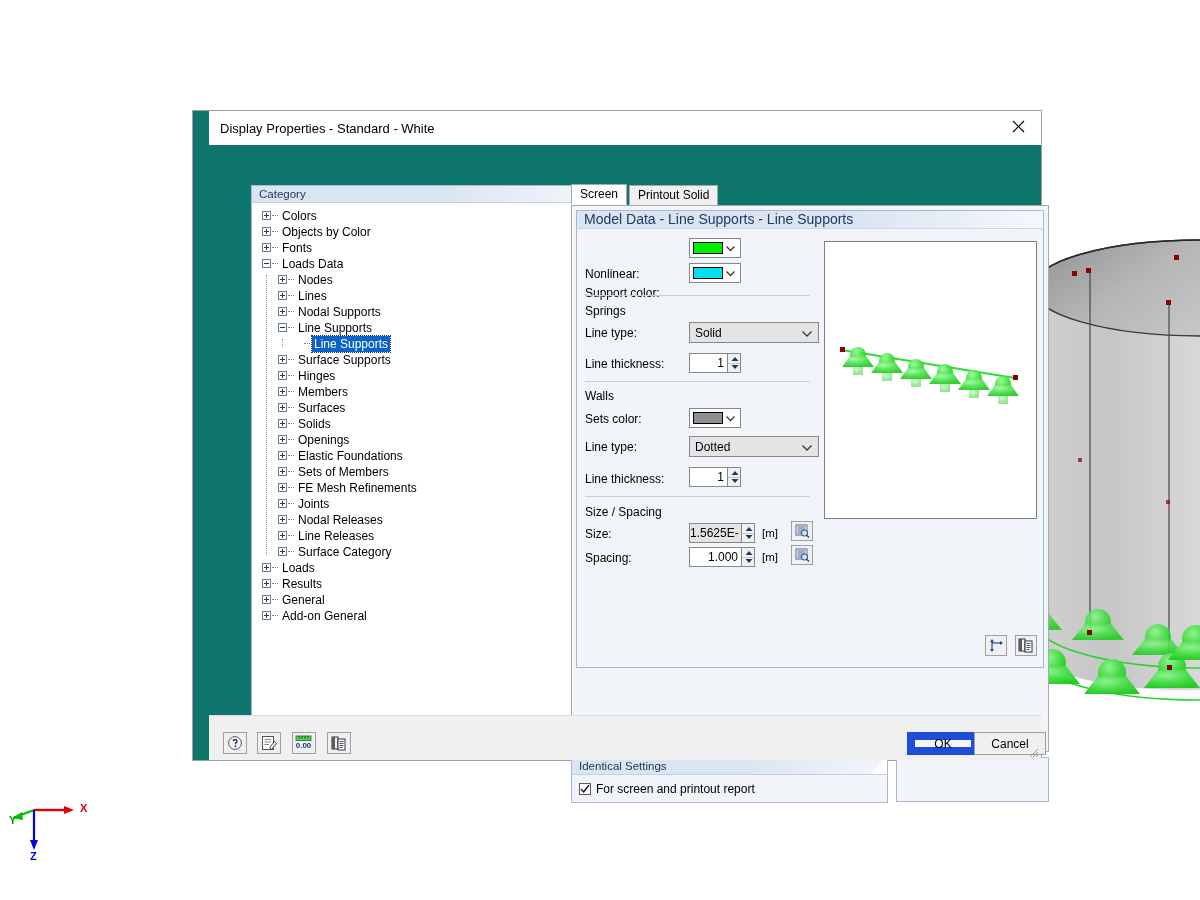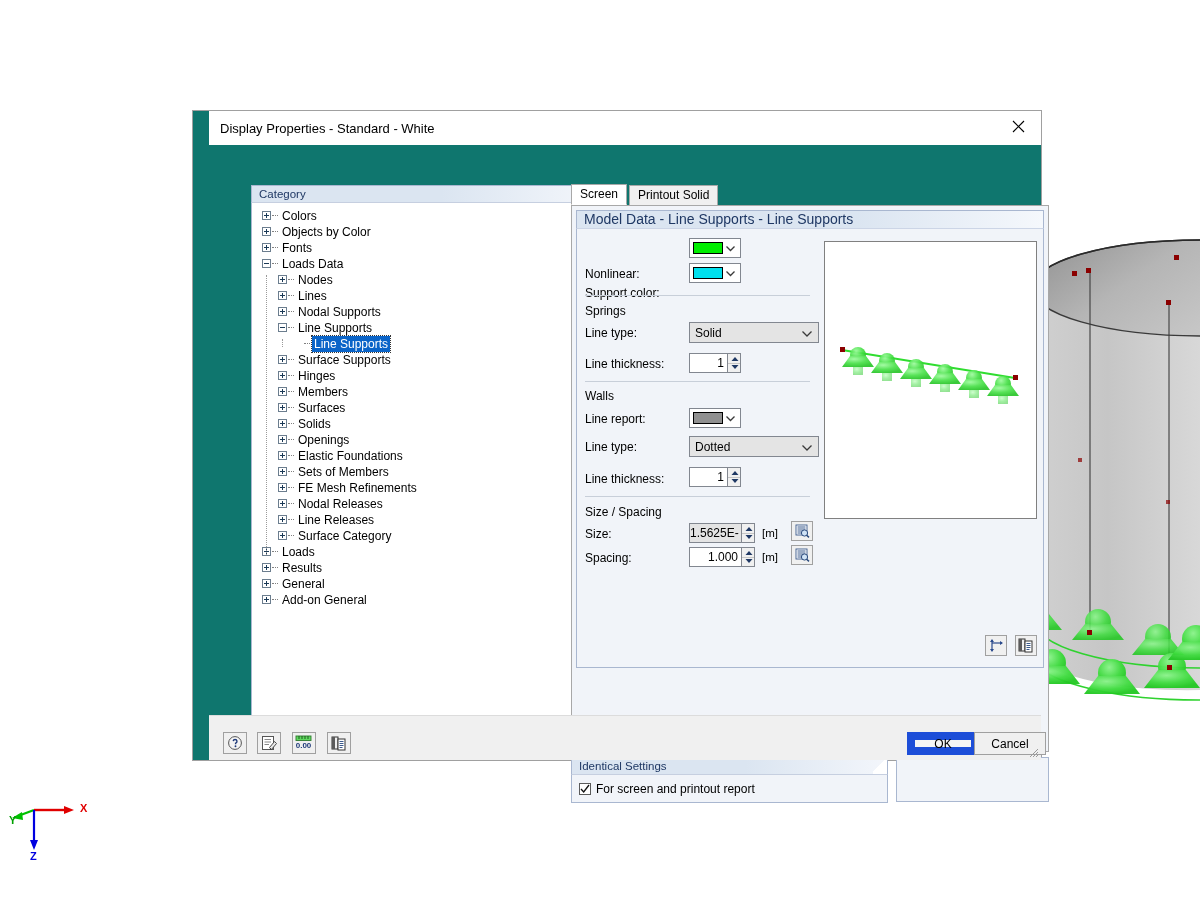--- a/index.html
+++ b/index.html
@@ -338,20 +338,23 @@
               <div class="trow">
                 <span class="tw" style="left: 26px;"><span class="expander plus"></span><span class="tdash"></span><span class="tlabel">Elastic Foundations</span></span>
               </div>
               <div class="trow">
                 <span class="tw" style="left: 26px;"><span class="expander plus"></span><span class="tdash"></span><span class="tlabel">Sets of Members</span></span>
               </div>
               <div class="trow">
                 <span class="tw" style="left: 26px;"><span class="expander plus"></span><span class="tdash"></span><span class="tlabel">FE Mesh Refinements</span></span>
               </div>
               <div class="trow">
+                <span class="tw" style="left: 26px;"><span class="expander plus"></span><span class="tdash"></span><span class="tlabel">Joints</span></span>
+              </div>
+              <div class="trow">
                 <span class="tw" style="left: 26px;"><span class="expander plus"></span><span class="tdash"></span><span class="tlabel">Nodal Releases</span></span>
               </div>
               <div class="trow">
                 <span class="tw" style="left: 26px;"><span class="expander plus"></span><span class="tdash"></span><span class="tlabel">Line Releases</span></span>
               </div>
               <div class="trow">
                 <span class="tw" style="left: 26px;"><span class="expander plus"></span><span class="tdash"></span><span class="tlabel">Surface Category</span></span>
               </div>
               <div class="trow">
                 <span class="tw" style="left: 10px;"><span class="expander plus"></span><span class="tdash"></span><span class="tlabel">Loads</span></span>
@@ -429,21 +432,21 @@
                       <polygon points="7,5 3.5,1 10.5,1" fill="#1f3864"></polygon>
                     </svg>
                   </div>
               </div>
             </div>
 
             <div class="hr" style="left:8px; top:152px; width:225px;"></div>
 
             <span class="grp-label" style="left:8px; top:160px;">Walls</span>
 
-            <span class="fld-label" style="left:8px; top:183px;">Line report:</span>
+            <span class="fld-label" style="left:8px; top:183px;">Sets color:</span>
             <div class="colorcombo" style="left:112px; top:179px;">
               <span class="swatch" id="sw-wall" style="background: rgb(144, 144, 144);"></span>
               <span class="arw">
                 <svg width="9" height="6">
                     <polyline points="0.5,0.5 4.5,4.5 8.5,0.5" fill="none" stroke="#3a3a3a" stroke-width="1.3"></polyline>
                   </svg>
               </span>
             </div>
 
             <span class="fld-label" style="left:8px; top:211px;">Line type:</span>

